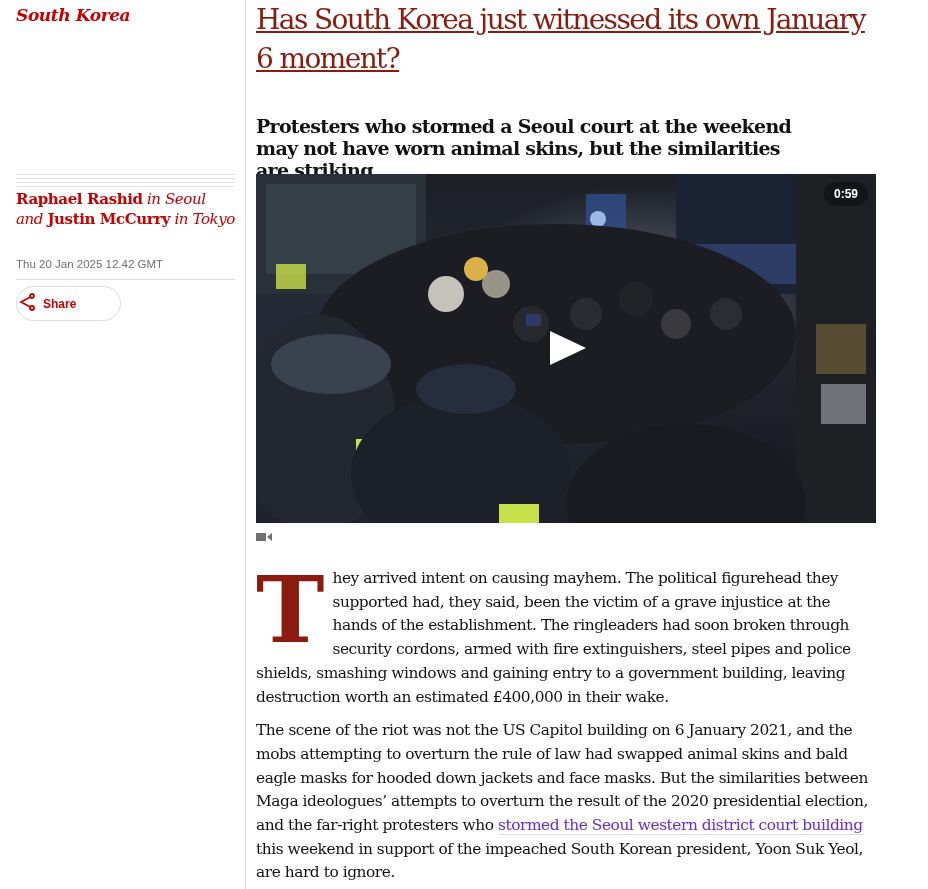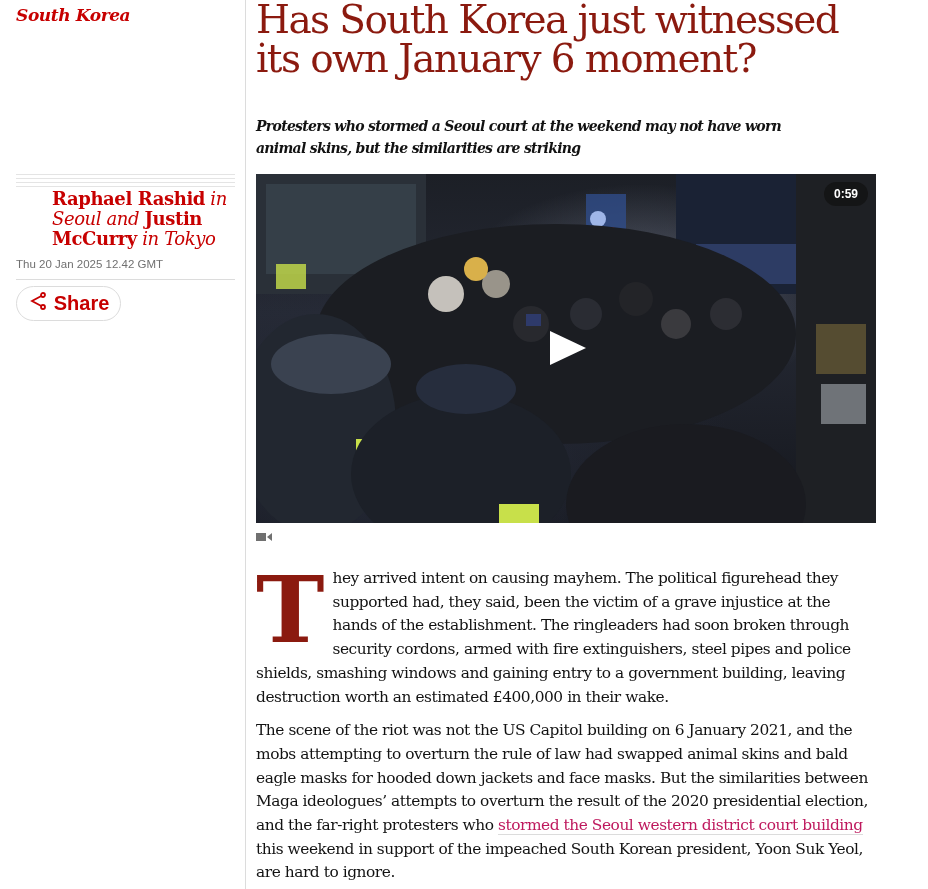--- a/index.html
+++ b/index.html
@@ -9,50 +9,50 @@
     .left-col { position: absolute; left: 16px; top: 0; width: 219px; }
     .section-label {
       position: absolute; top: 5px; left: 0;
       font-family: "DejaVu Serif", serif; font-weight: bold; font-size: 17px;
       color: #c70000; letter-spacing: -0.4px; text-decoration: none; font-style: italic;
     }
     .rules { position: absolute; top: 174px; left: 0; width: 219px; }
     .rules div { height: 1px; background: #e4e4e4; margin-bottom: 3px; }
     .byline {
       position: absolute; top: 189px; left: 0; width: 219px;
-      font-size: 18px; line-height: 20px; color: #c70000; letter-spacing: -0.4px; margin-left: 36px;
+      font-size: 15px; line-height: 20px; color: #c70000; letter-spacing: -0.4px;
     }
     .byline .author { font-weight: bold; }
     .byline .loc { font-style: italic; }
     .dateline {
       position: absolute; top: 258px; left: 0;
       font-family: "Liberation Sans", sans-serif; font-size: 11.5px; color: #707070;
     }
     .meta-rule { position: absolute; top: 279px; left: 0; width: 219px; height: 1px; background: #dcdcdc; }
     .share-btn {
       position: absolute; top: 286px; left: 0; width: 105px; height: 35px;
       border: 1px solid #dcdcdc; border-radius: 18px; background: #fff;
-      display: flex; align-items: center; justify-content: center; gap: 6px;
-      font-family: "Liberation Sans", sans-serif; font-weight: bold; font-size: 20px;
+      display: flex; align-items: center; justify-content: flex-start; gap: 6px;
+      font-family: "Liberation Sans", sans-serif; font-weight: bold; font-size: 12px;
       color: #c70000; cursor: pointer;
     }
     .share-btn svg { width: 20px; height: 20px; }
 
     .col-divider { position: absolute; left: 245px; top: 0; width: 1px; height: 889px; background: #dcdcdc; }
 
     .main-col { position: absolute; left: 256px; top: 0; width: 620px; }
     .headline {
       position: absolute; top: 0; left: 0; width: 620px;
-      font-family: "DejaVu Serif", serif; font-size: 39px; line-height: 39px;
-      color: #8b1a0f; letter-spacing: -1.6px; font-weight: normal;
+      font-family: "DejaVu Serif", serif; font-size: 28px; line-height: 39px;
+      color: #8b1a0f; letter-spacing: -1.6px; font-weight: normal; text-decoration: underline;
     }
     .standfirst {
       position: absolute; top: 115px; left: 0; width: 560px;
-      font-family: "DejaVu Serif", serif; font-weight: bold; font-size: 14px; line-height: 22px;
-      color: #121212; letter-spacing: -0.7px; font-style: italic;
+      font-family: "DejaVu Serif", serif; font-weight: bold; font-size: 19px; line-height: 22px;
+      color: #121212; letter-spacing: -0.7px;
     }
     .video {
       position: absolute; top: 174px; left: 0; width: 620px; height: 349px;
       overflow: hidden; cursor: pointer;
       background:
         radial-gradient(ellipse at 62% 35%, rgba(200,210,235,0.35) 0%, rgba(0,0,0,0) 35%),
         radial-gradient(ellipse at 20% 80%, rgba(40,45,60,0.9) 0%, rgba(0,0,0,0) 50%),
         linear-gradient(180deg, #1c1f26 0%, #252934 40%, #15171d 100%);
     }
     .video .crowd { position: absolute; left: 0; top: 0; width: 620px; height: 349px; }
@@ -75,21 +75,21 @@
     .body-text {
       position: absolute; top: 567px; left: 0; width: 620px;
       font-family: "DejaVu Serif", serif; font-size: 15.4px; line-height: 23.7px;
       color: #121212; letter-spacing: -0.45px;
     }
     .body-text p { margin-bottom: 10px; }
     .dropcap {
       float: left; font-size: 92px; line-height: 74px; height: 74px;
       color: #8b1a0f; font-weight: bold; margin: 6px 8px 0 0; letter-spacing: 0;
     }
-    .inline-link { color: #be185d; text-decoration: none; border-bottom: 1px solid #dcdcdc; }
+    .inline-link { color: #6d28d9; text-decoration: none; border-bottom: 1px solid #dcdcdc; }
   </style>
 </head>
 <body>
 
 <div class="left-col">
   <a class="section-label">South Korea</a>
 
   <div class="rules">
     <div></div>
       <div></div>

